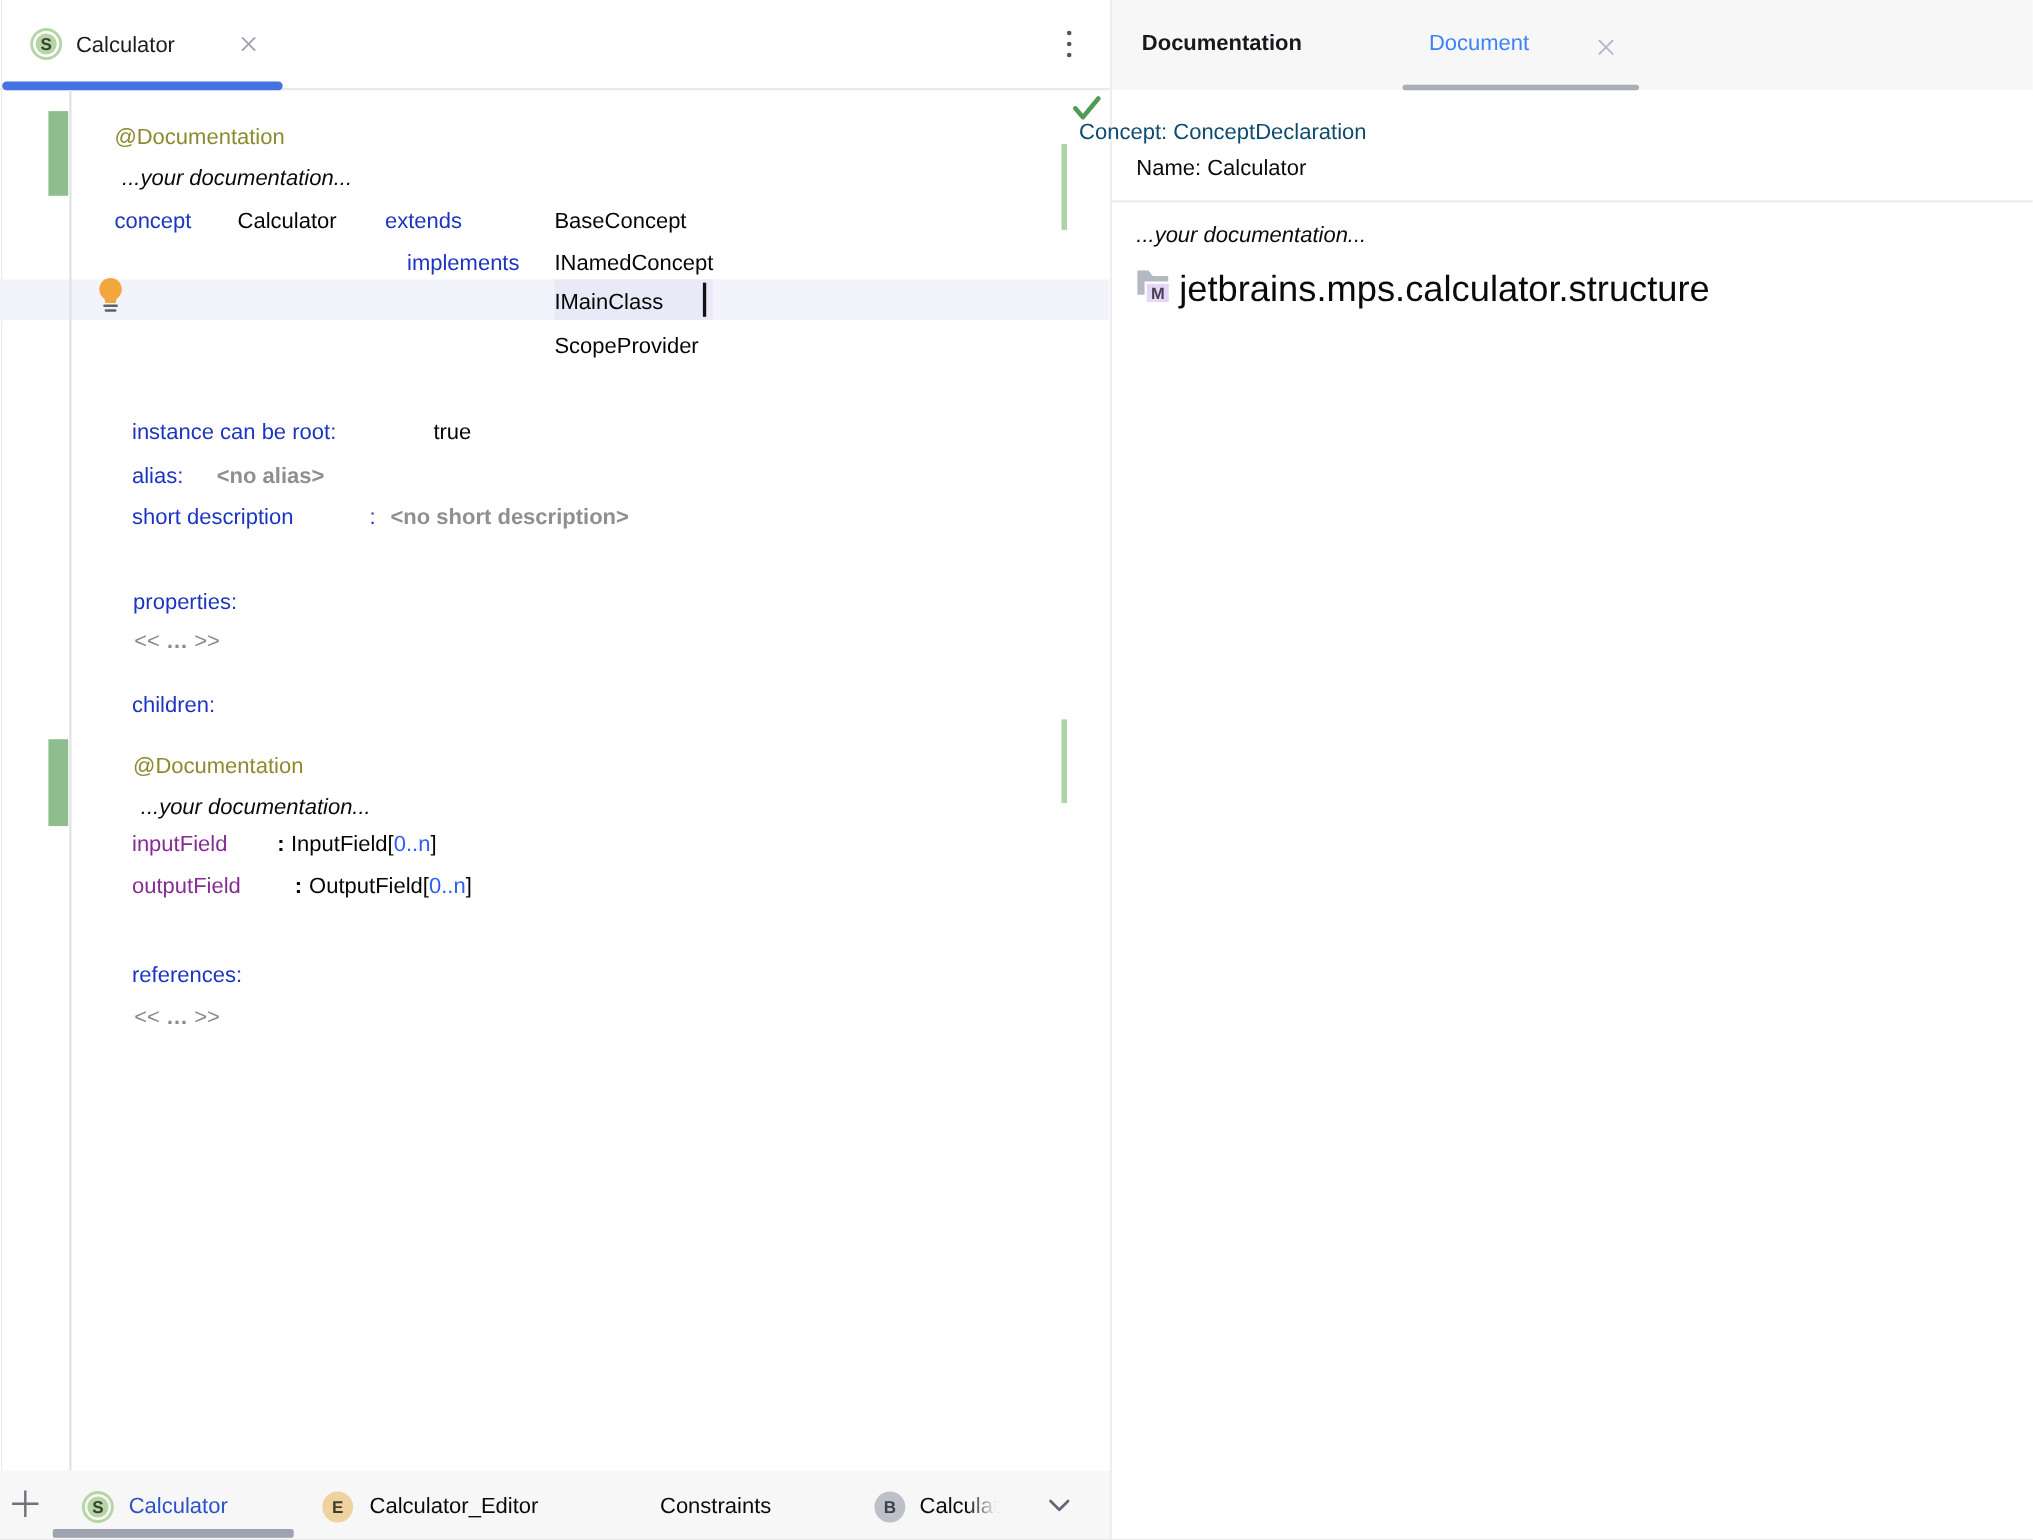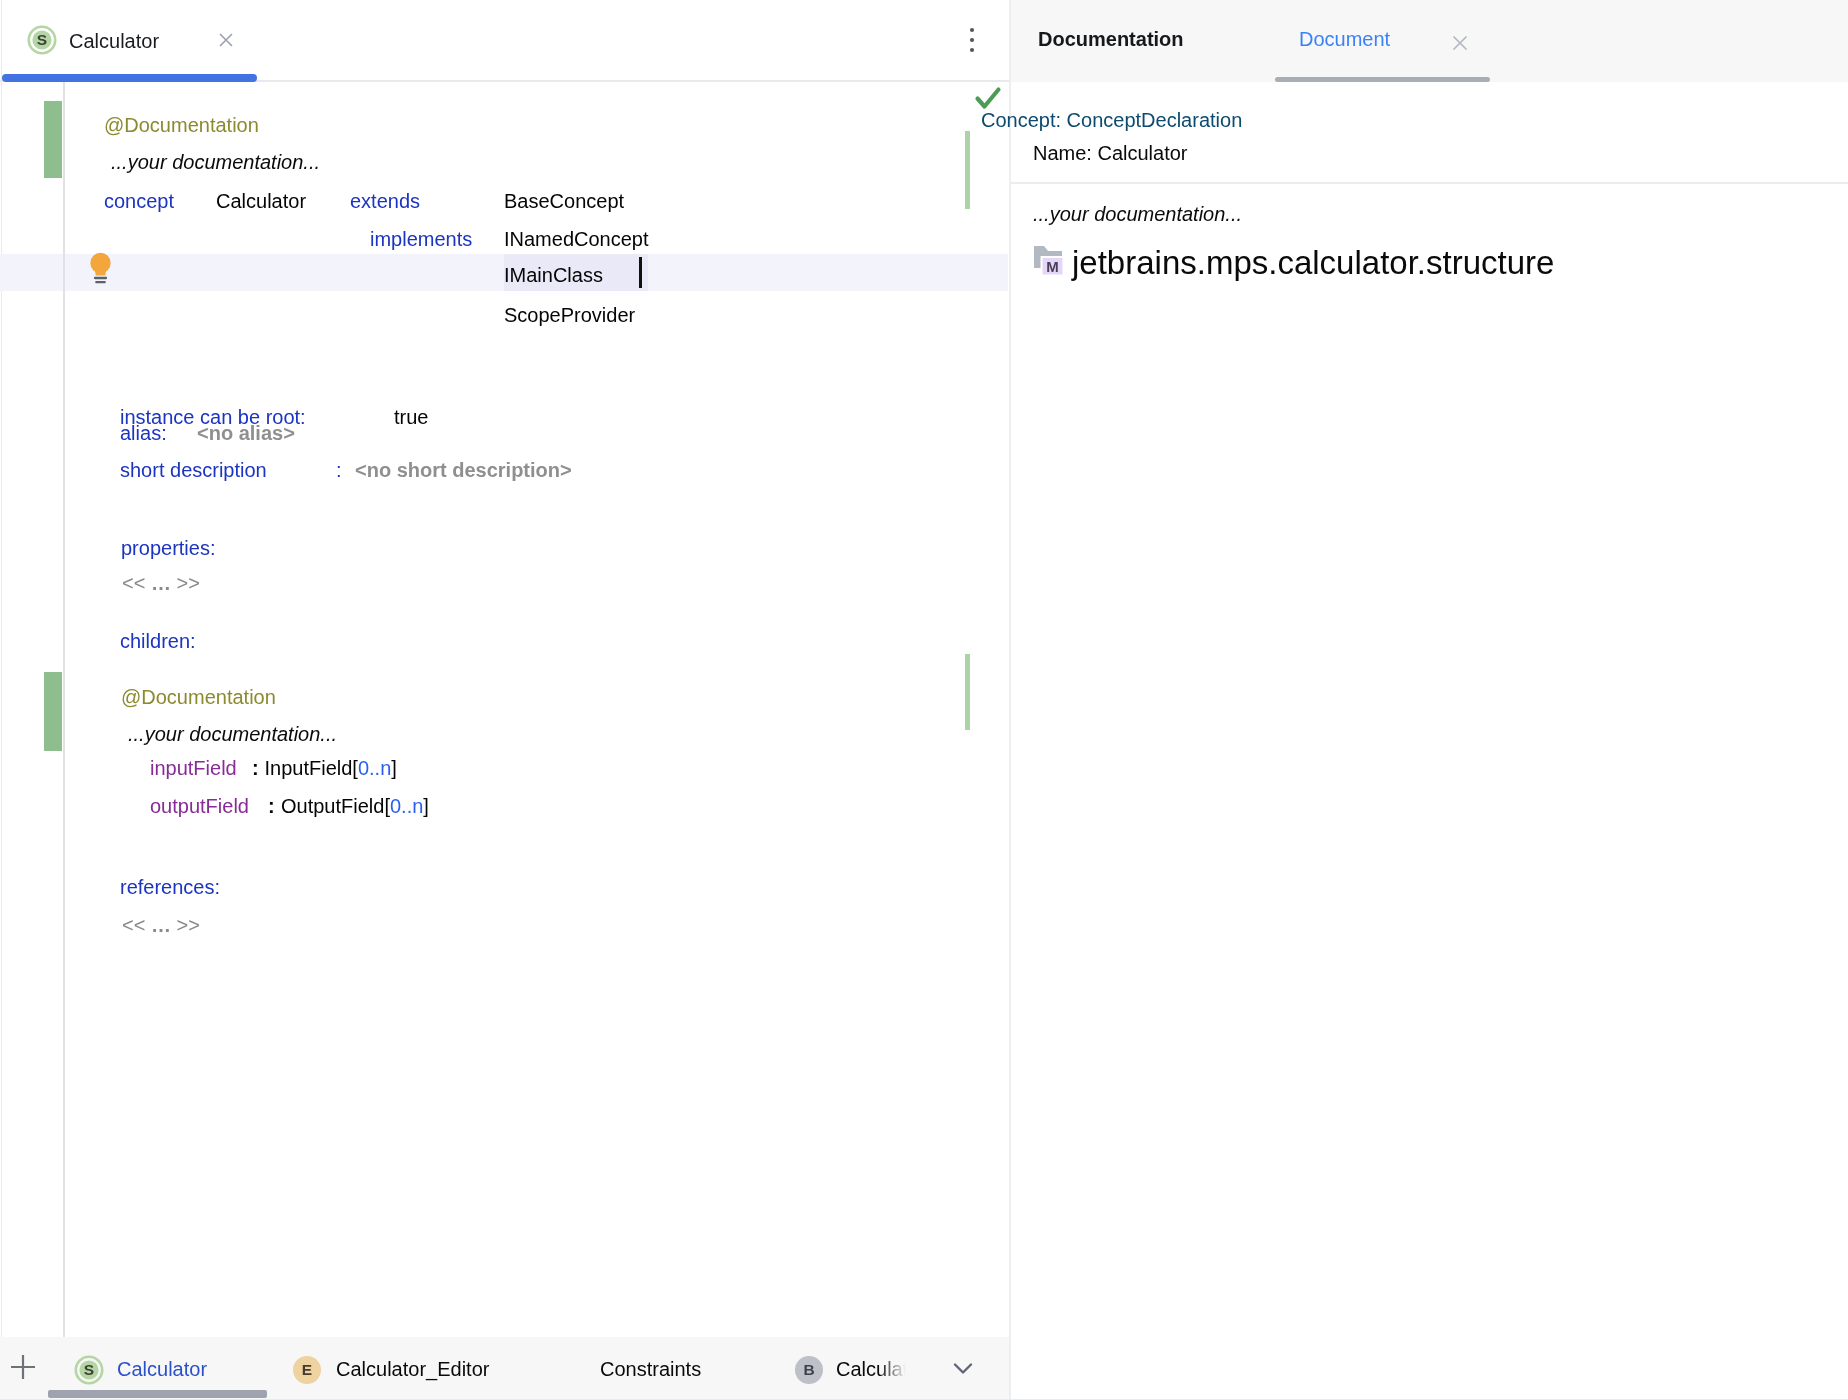--- a/index.html
+++ b/index.html
@@ -4,21 +4,21 @@
 <style>
   html,body{margin:0;padding:0;}
   #root{position:relative;width:1848px;height:1400px;background:#ffffff;
     font-family:"Liberation Sans",sans-serif;overflow:hidden;}
   .abs{position:absolute;}
   .ln{position:absolute;height:38px;line-height:38px;font-size:20px;white-space:pre;color:#050505;}
   .ln span.c{position:absolute;top:0;white-space:pre;}
   .kw{color:#1b34c1;}
   .k2{color:#2b5ff0;}
   .ol{color:#8c8a2e;}
-  .pu{color:#872b96;margin-left:30px;}
+  .pu{color:#872b96;}
   .gyb{color:#8f8f8f;font-weight:bold;}
   .gy{color:#8a8a8a;}
   .it{font-style:italic;color:#0a0a0a;}
 </style>
 </head>
 <body>
 <div id="root">
 
   <div class="abs" style="left:0;top:80px;width:1009px;height:1.5px;background:#e8e9ed;"></div>
 
@@ -76,21 +76,21 @@
     <span class="c kw" style="left:350px;">extends</span>
     <span class="c" style="left:504px;">BaseConcept</span>
   </div>
   <div class="ln" style="left:0;top:220px;">
     <span class="c kw" style="left:350px;margin-left:20px;">implements</span>
     <span class="c" style="left:504px;">INamedConcept</span>
   </div>
   <div class="ln" style="left:504px;top:256px;">IMainClass</div>
   <div class="ln" style="left:504px;top:296px;">ScopeProvider</div>
 
-  <div class="ln" style="left:0;top:374px;margin-top:24px;">
+  <div class="ln" style="left:0;top:374px;">
     <span class="c kw" style="left:120px;">instance can be root:</span>
     <span class="c" style="left:394px;">true</span>
   </div>
   <div class="ln" style="left:0;top:414px;">
     <span class="c kw" style="left:120px;">alias:</span>
     <span class="c gyb" style="left:197px;">&lt;no alias&gt;</span>
   </div>
   <div class="ln" style="left:0;top:451px;">
     <span class="c kw" style="left:120px;">short description</span>
     <span class="c kw" style="left:336px;">:</span>

